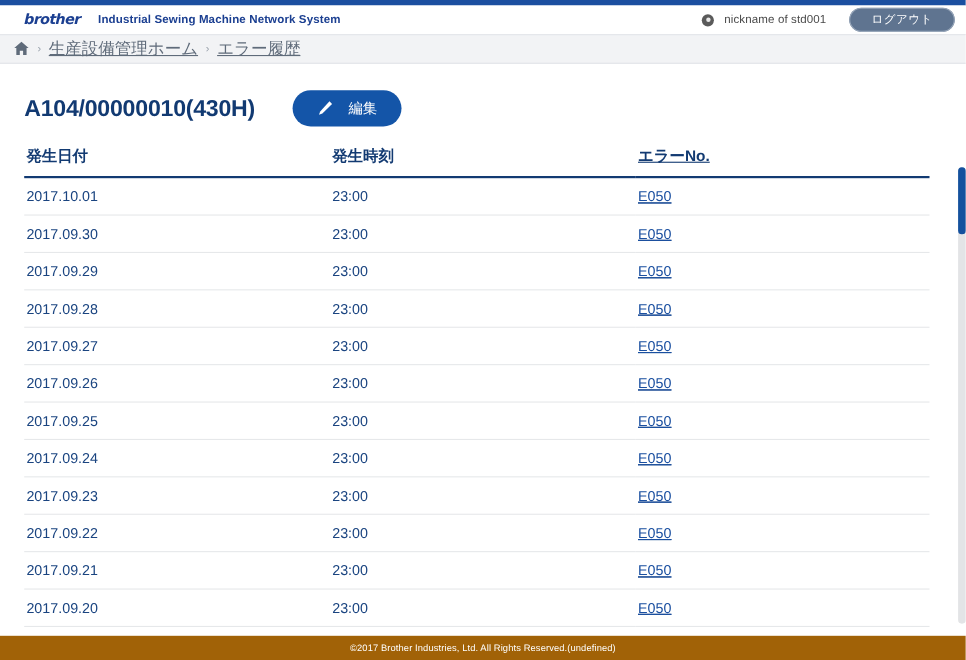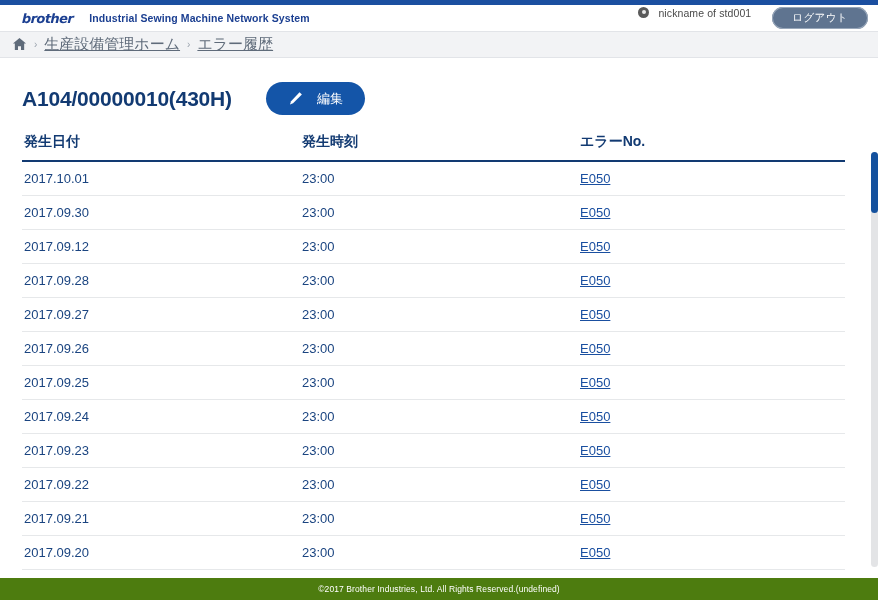--- a/index.html
+++ b/index.html
@@ -49,21 +49,21 @@
     margin-left: 16px;
     font-size: 10.5px;
     font-weight: bold;
     color: #1b3f91;
     letter-spacing: 0.1px;
   }
 
   .header-right {
     margin-left: auto;
     display: flex;
-    align-items: flex-start;
+    align-items: center;
     gap: 9px;
   }
 
   .user-icon {
     width: 11px;
     height: 11px;
     border-radius: 50%;
     background: #5a5a5a;
     position: relative;
     display: inline-block;
@@ -188,21 +188,21 @@
   table.history td {
     font-size: 13px;
     color: #1a4480;
     padding: 9px 0 9px 2px;
     border-bottom: 1px solid #e6e8ea;
     height: 31px;
   }
 
   th.col-date, td.col-date { width: 278px; }
   th.col-time, td.col-time { width: 278px; }
-  th.col-err,  td.col-err  { width: auto; }
+  th.col-err,  td.col-err  { width: auto; text-decoration: underline; }
 
   .err-link {
     color: #1a4fa0;
     text-decoration: underline;
     cursor: pointer;
     font-size: 13px;
   }
 
   
   .scrollbar {
@@ -225,21 +225,21 @@
     cursor: pointer;
   }
 
   
   .footer {
     position: absolute;
     left: 0;
     bottom: 0;
     width: 878px;
     height: 22px;
-    background: #4d7c0f;
+    background: #a16207;
     color: #ffffff;
     font-size: 8.5px;
     display: flex;
     align-items: center;
     justify-content: center;
     letter-spacing: 0.1px;
   }
   .footer-top-gap {
     position: absolute;
     left: 0;
@@ -303,21 +303,21 @@
           <td class="col-date">2017.10.01</td>
           <td class="col-time">23:00</td>
           <td class="col-err"><span class="err-link">E050</span></td>
         </tr>
         <tr>
           <td class="col-date">2017.09.30</td>
           <td class="col-time">23:00</td>
           <td class="col-err"><span class="err-link">E050</span></td>
         </tr>
         <tr>
-          <td class="col-date">2017.09.12</td>
+          <td class="col-date">2017.09.29</td>
           <td class="col-time">23:00</td>
           <td class="col-err"><span class="err-link">E050</span></td>
         </tr>
         <tr>
           <td class="col-date">2017.09.28</td>
           <td class="col-time">23:00</td>
           <td class="col-err"><span class="err-link">E050</span></td>
         </tr>
         <tr>
           <td class="col-date">2017.09.27</td>

